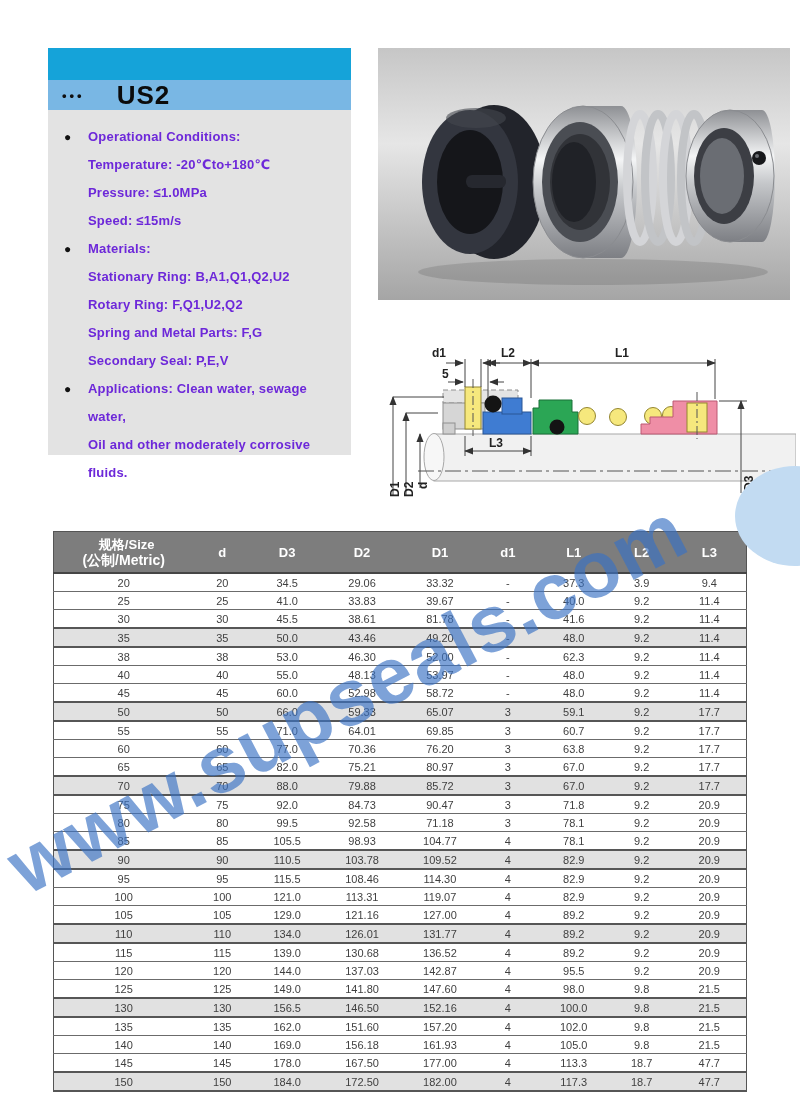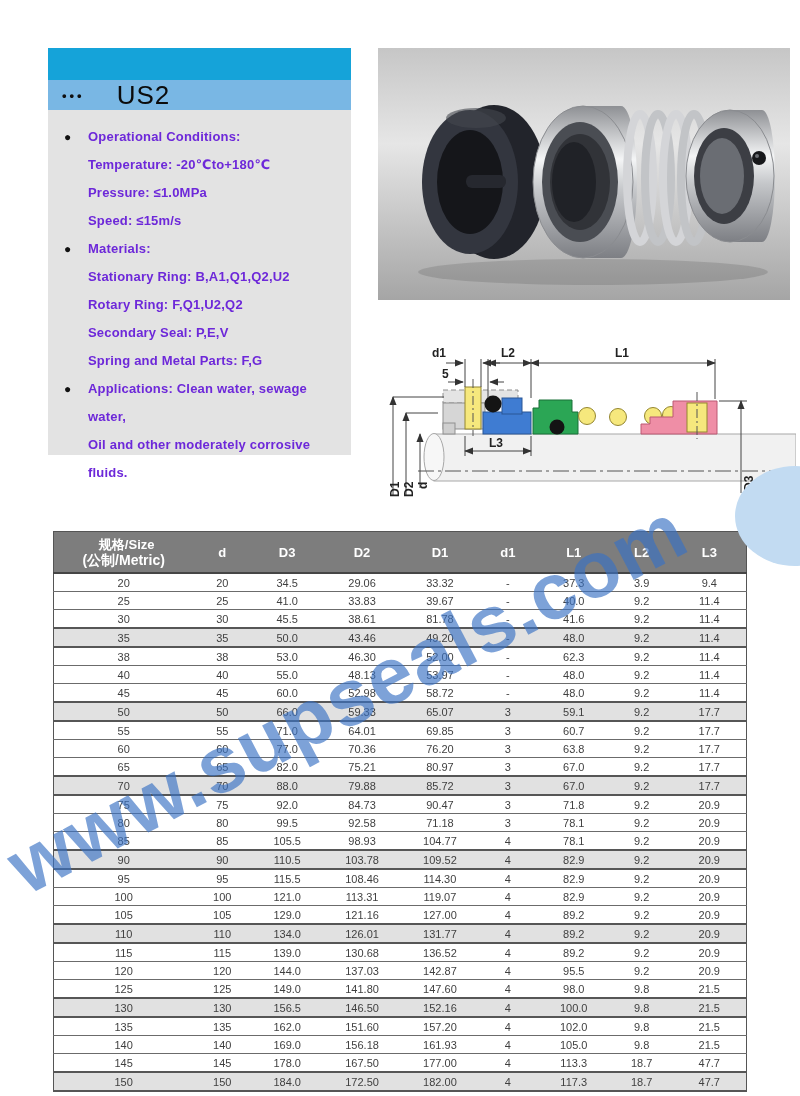--- a/index.html
+++ b/index.html
@@ -5,21 +5,21 @@
   html,body{margin:0;padding:0;background:#ffffff;}
   .page{
     position:relative;width:800px;height:1096px;background:#ffffff;overflow:hidden;
     font-family:"Liberation Sans","DejaVu Sans",sans-serif;
   }
   
   .info-panel{position:absolute;left:48px;top:48px;width:303px;height:407px;}
   .bar-dark{height:32px;background:#15a3d9;}
   .bar-light{height:30px;background:#79b7e4;display:flex;align-items:center;}
   .dots{font-size:13px;color:#101010;letter-spacing:3px;margin-left:14px;font-weight:bold;}
-  .model{font-size:26px;color:#0b0b0b;font-weight:normal;margin-left:32px;letter-spacing:1px;}
+  .model{font-size:26px;color:#0b0b0b;font-weight:bold;margin-left:32px;letter-spacing:1px;}
   .panel-body{height:345px;background:#e3e3e3;padding:13px 10px 0 16px;box-sizing:border-box;}
   .line{display:flex;line-height:28px;}
   .bullet{width:24px;flex:0 0 24px;font-size:12px;color:#111;}
   .ltext{font-size:13px;font-weight:bold;color:#6d28d9;letter-spacing:0.2px;}
   
   .photo{position:absolute;left:378px;top:48px;width:412px;height:252px;margin:0;}
   
   .diagram{position:absolute;left:388px;top:338px;width:408px;height:162px;margin:0;}
   .dimtxt{font-size:12px;font-weight:bold;fill:#222;}
   
@@ -74,25 +74,25 @@
         <div class="line">
           <span class="bullet"></span>
           <span class="ltext">Stationary Ring: B,A1,Q1,Q2,U2</span>
         </div>
         <div class="line">
           <span class="bullet"></span>
           <span class="ltext">Rotary Ring: F,Q1,U2,Q2</span>
         </div>
         <div class="line">
           <span class="bullet"></span>
+          <span class="ltext">Spring and Metal Parts: F,G</span>
+        </div>
+        <div class="line">
+          <span class="bullet"></span>
           <span class="ltext">Secondary Seal: P,E,V</span>
-        </div>
-        <div class="line">
-          <span class="bullet"></span>
-          <span class="ltext">Spring and Metal Parts: F,G</span>
         </div>
         <div class="line">
           <span class="bullet">●</span>
           <span class="ltext">Applications: Clean water, sewage water,</span>
         </div>
         <div class="line">
           <span class="bullet"></span>
           <span class="ltext">Oil and other moderately corrosive fluids.</span>
         </div>
       </div>

